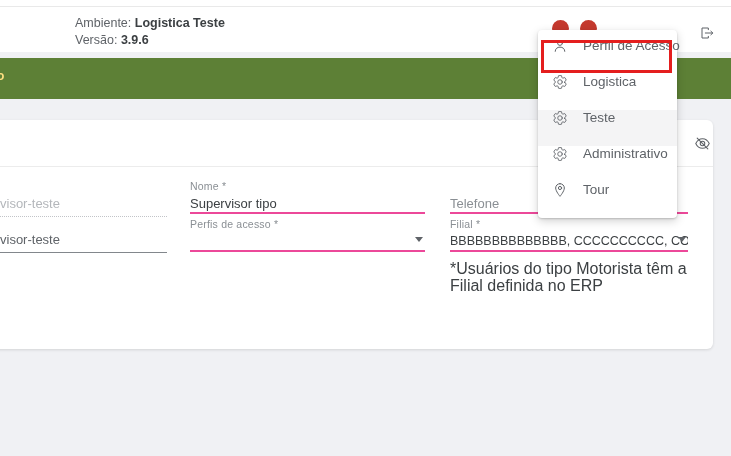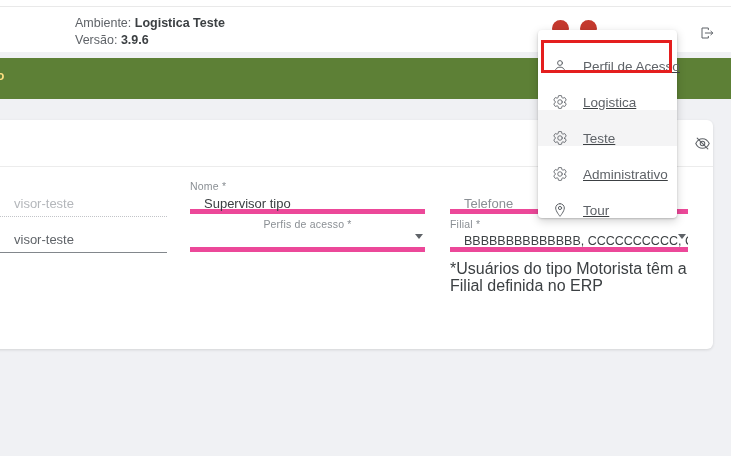--- a/index.html
+++ b/index.html
@@ -22,41 +22,41 @@
   .navbar { position:absolute; top:58px; left:0; width:731px; height:41px; background:#5d8036; z-index:1; }
   .navbar .clipped { position:absolute; left:-3px; top:11px; color:#ffe082; font-size:12px; font-weight:bold; }
   
   .card { position:absolute; top:120px; left:-16px; width:729px; height:229px; background:#fff;
           border-radius:6px; box-shadow:0 1px 3px rgba(0,0,0,.12); z-index:2; }
   .card-toolbar-divider { position:absolute; top:46px; left:0; width:729px; border-top:1px solid #ececec; }
   .eye-btn { position:absolute; top:15px; left:710px; width:17px; height:17px; cursor:pointer; }
   
   .field { position:absolute; }
   .field .flabel { font-size:10.5px; color:#8a8f94; height:14px; letter-spacing:.2px; }
-  .field .fvalue { font-size:13px; color:#3c4043; padding-top:2px; height:19px; white-space:nowrap; overflow:hidden;padding-left:14px; }
-  .underline { border-bottom:5px solid #ec4899; }
+  .field .fvalue { font-size:13px; color:#3c4043; padding-top:2px; height:19px; white-space:nowrap; overflow:hidden; }
+  .underline { border-bottom:2px solid #ec4899; }
   .f-login-dis { left:16px; top:74px; width:167px; border-bottom:1px dotted #c2c4c8; padding-bottom:3px; }
   .f-login-dis .fvalue { color:#b4b7bb; }
   .f-login { left:16px; top:110px; width:167px; border-bottom:1px solid #82878c; padding-bottom:3px; }
   .f-login .fvalue { color:#5f6368; }
   .f-nome    { left:206px; top:60px;  width:235px; height:34px; }
-  .f-perfis  { left:206px; top:98px;  width:235px; height:34px;text-align:center; }
+  .f-perfis  { left:206px; top:98px;  width:235px; height:34px; }
   .f-telefone{ left:466px; top:60px;  width:238px; height:34px; }
   .f-telefone .fvalue { color:#8a8f94; }
   .f-filial  { left:466px; top:98px;  width:238px; height:34px; }
   .f-filial .fvalue { font-size:12.5px; padding-right:18px; }
   .select-arrow { position:absolute; right:2px; bottom:8px; width:0; height:0;
                   border-left:4.5px solid transparent; border-right:4.5px solid transparent;
                   border-top:5px solid #5f6368; }
   .helper { position:absolute; left:466px; top:140px; width:248px; font-size:16px; line-height:17px; color:#3c4043; }
   
   .menu { position:absolute; top:30px; left:538px; width:139px; height:188px; background:#fff;
           border-radius:4px; box-shadow:0 1px 2px rgba(0,0,0,.18), 0 3px 10px rgba(0,0,0,.18);
           z-index:20; padding-top:8px; }
-  .menu-item { height:36px; display:flex; align-items:flex-end; padding:0 14px; cursor:pointer;text-decoration:underline; }
+  .menu-item { height:36px; display:flex; align-items:flex-start; padding:0 14px; cursor:pointer; }
   .menu-item.hovered { background:#f4f4f5; }
   .menu-item .mi-icon { width:16px; height:16px; flex:0 0 16px; }
   .menu-item .mi-label { margin-left:15px; font-size:13.5px; color:#5f6368; white-space:nowrap; }
   .annotation-box { position:absolute; left:3px; top:10px; width:131px; height:33px;
                     border:3px solid #e41e1e; pointer-events:none; z-index:30; }
   svg.ic { stroke:#5f6368; fill:none; stroke-width:1.5; stroke-linecap:round; stroke-linejoin:round; }
   svg.ic-gear { stroke-width:1.3; }
 </style>
 </head>
 <body>

